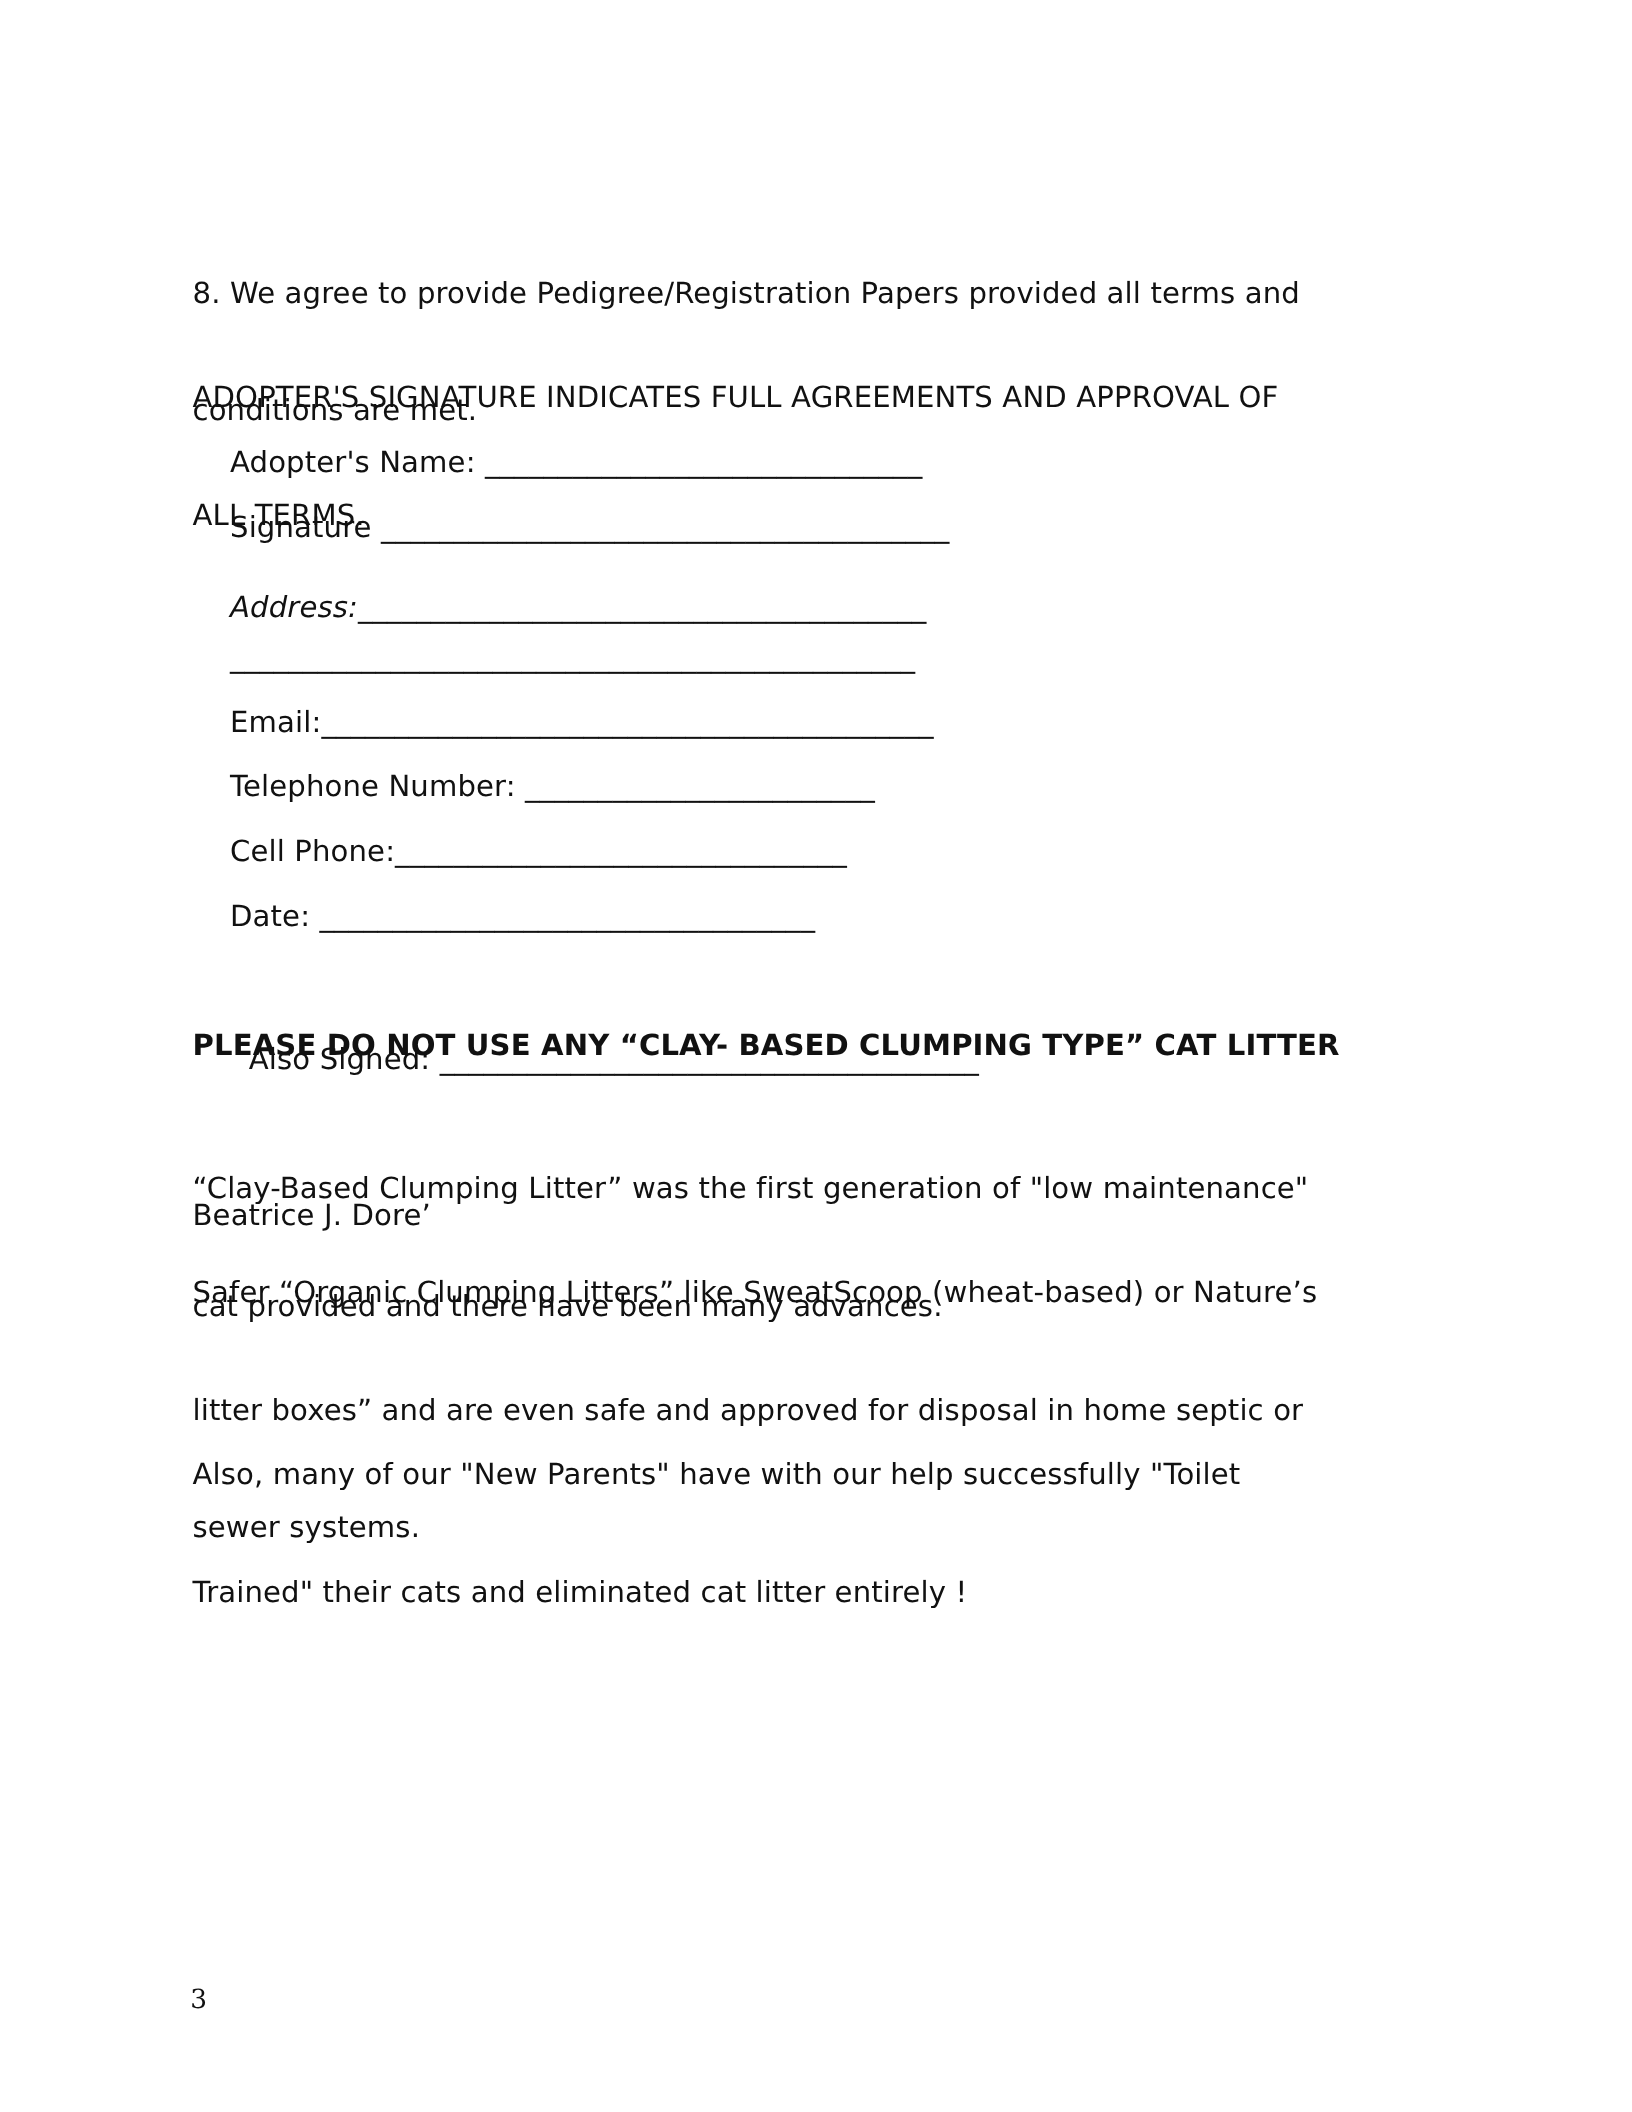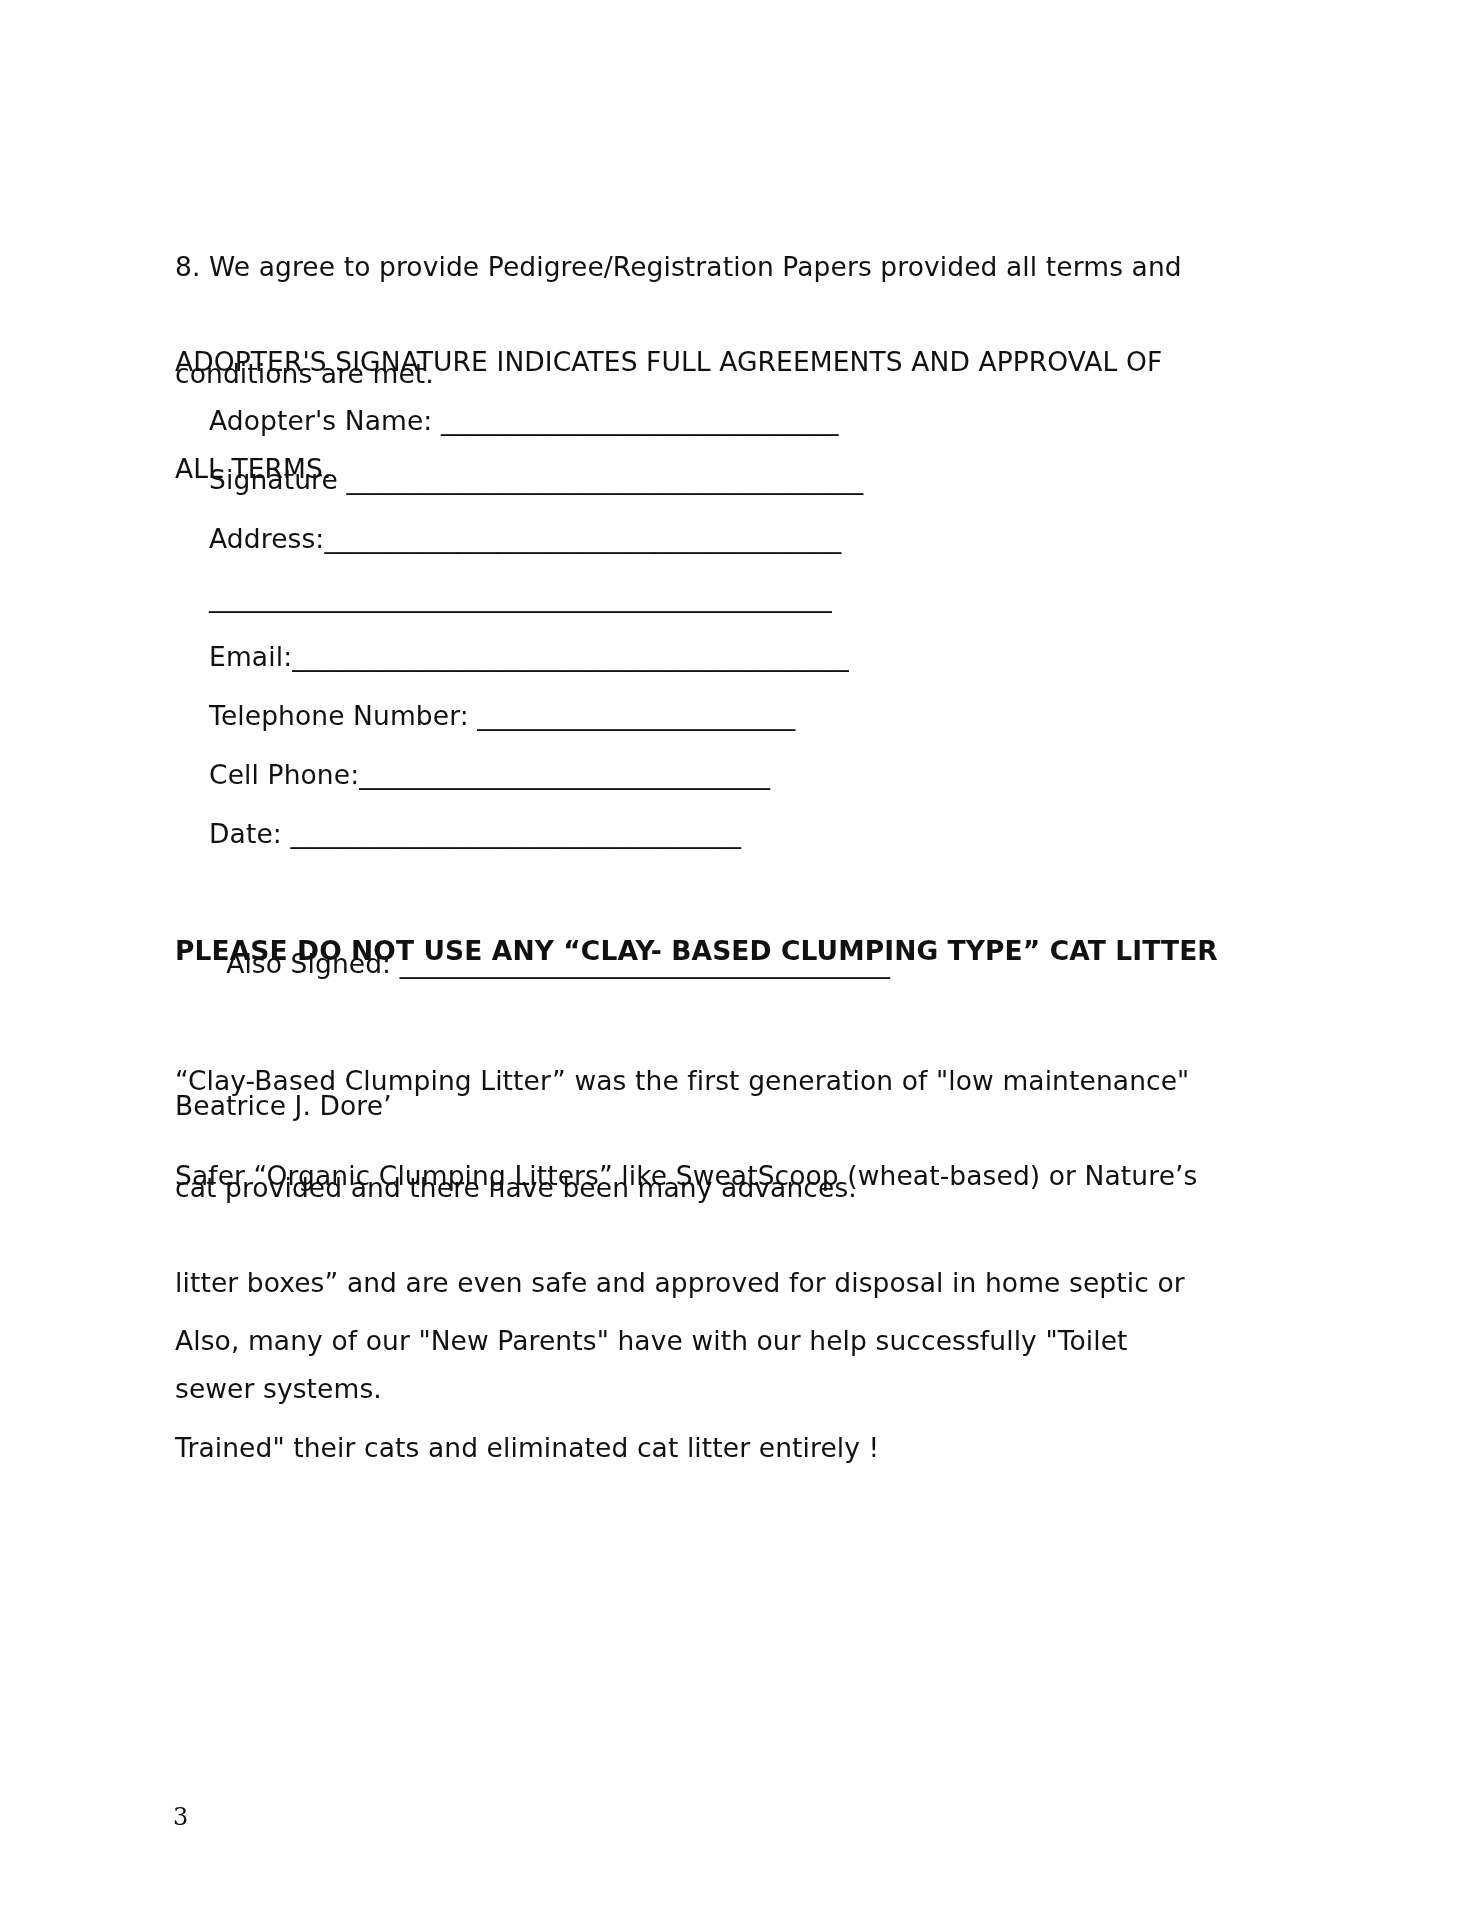--- a/index.html
+++ b/index.html
@@ -34,21 +34,21 @@
   </div>
 
   <div class="blk field" style="top:367px;">
     <span>Adopter's Name: </span><span class="blank">______________________________</span>
   </div>
 
   <div class="blk field" style="top:426px;">
     <span>Signature </span><span class="blank">_______________________________________</span>
   </div>
 
-  <div class="blk field" style="top:485px;">
+  <div class="blk field" style="top:499px;font-style:italic;">
     <span>Address:</span><span class="blank">_______________________________________</span>
   </div>
 
   <div class="blk field" style="top:544px;">
     <span></span><span class="blank">_______________________________________________</span>
   </div>
 
   <div class="blk field" style="top:603px;">
     <span>Email:</span><span class="blank">__________________________________________</span>
   </div>

